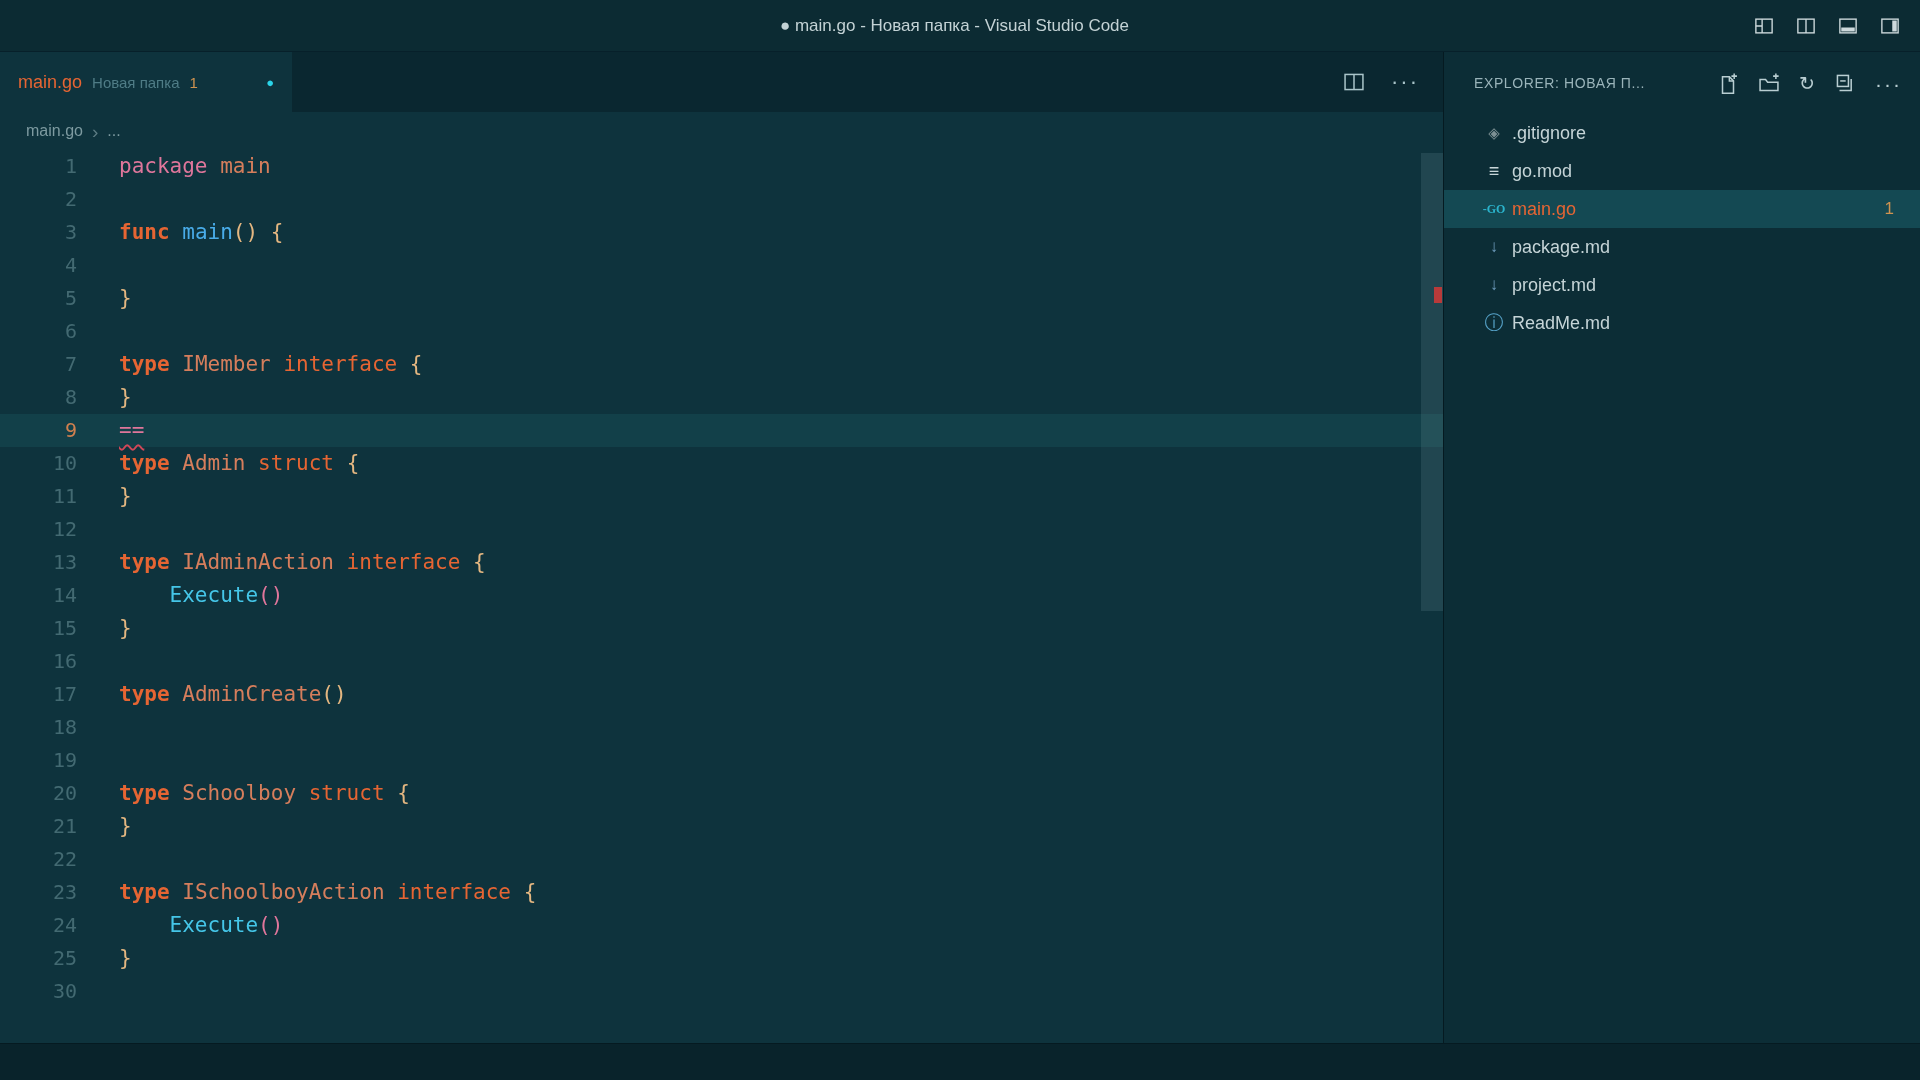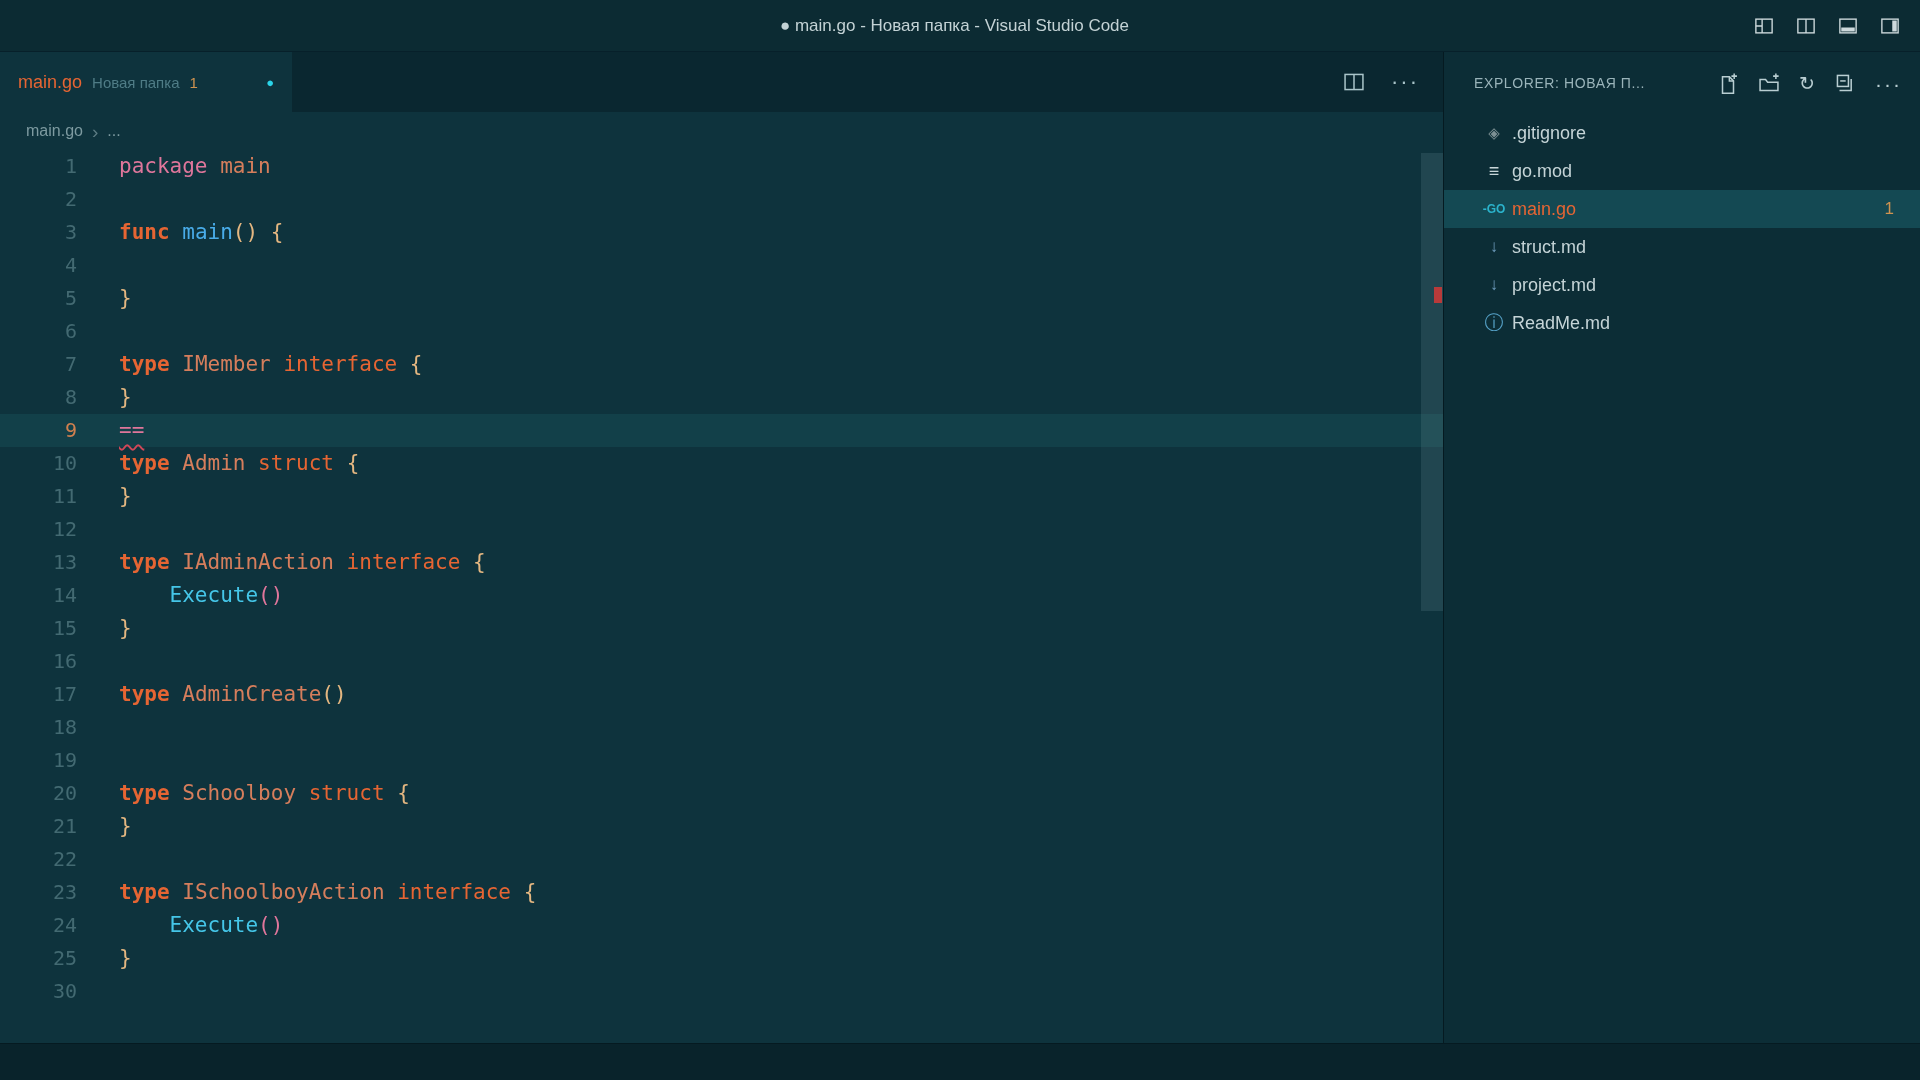--- a/index.html
+++ b/index.html
@@ -67,21 +67,21 @@
 
   .file-row { height:38px; display:flex; align-items:center; padding-left:36px; font-size:18px; color:#c5d4d7; cursor:pointer; }
   .file-row.selected { background:#144953; }
   .file-row .ficon { width:28px; flex:none; display:flex; align-items:center; justify-content:center; }
   .file-label { margin-left:4px; white-space:nowrap; }
   .file-row.modified .file-label { color:#e66533; }
   .file-badge { margin-left:auto; padding-right:26px; color:#cf9350; font-size:17px; }
 
   .ic-gitignore { color:#7d9094; font-size:15px; }
   .ic-gomod { color:#c8d6d9; font-size:18px; font-weight:bold; }
-  .ic-go { color:#2bb3cc; font-weight:bold; font-size:12px; font-family:Liberation Sans, sans-serif; letter-spacing:0; }
+  .ic-go { color:#2bb3cc; font-weight:bold; font-size:12px; font-family:Liberation Serif, serif; letter-spacing:0; }
   .ic-md { color:#6f9ebf; font-size:17px; font-weight:bold; }
   .ic-info { color:#549fc4; font-size:19px; }
 
   
   .statusbar { height:37px; flex:none; background:#09232b; border-top:1px solid #051a21; }
 </style>
 </head>
 <body>
 
 <div class="window">
@@ -218,21 +218,21 @@
             <span class="ficon ic-gomod">≡</span>
             <span class="file-label">go.mod</span>
           </div>
           <div class="file-row selected modified">
             <span class="ficon ic-go">-GO</span>
             <span class="file-label">main.go</span>
             <span class="file-badge">1</span>
           </div>
           <div class="file-row">
             <span class="ficon ic-md">↓</span>
-            <span class="file-label">struct.md</span>
+            <span class="file-label">package.md</span>
           </div>
           <div class="file-row">
             <span class="ficon ic-md">↓</span>
             <span class="file-label">project.md</span>
           </div>
           <div class="file-row">
             <span class="ficon ic-info">ⓘ</span>
             <span class="file-label">ReadMe.md</span>
           </div>
         </div>

